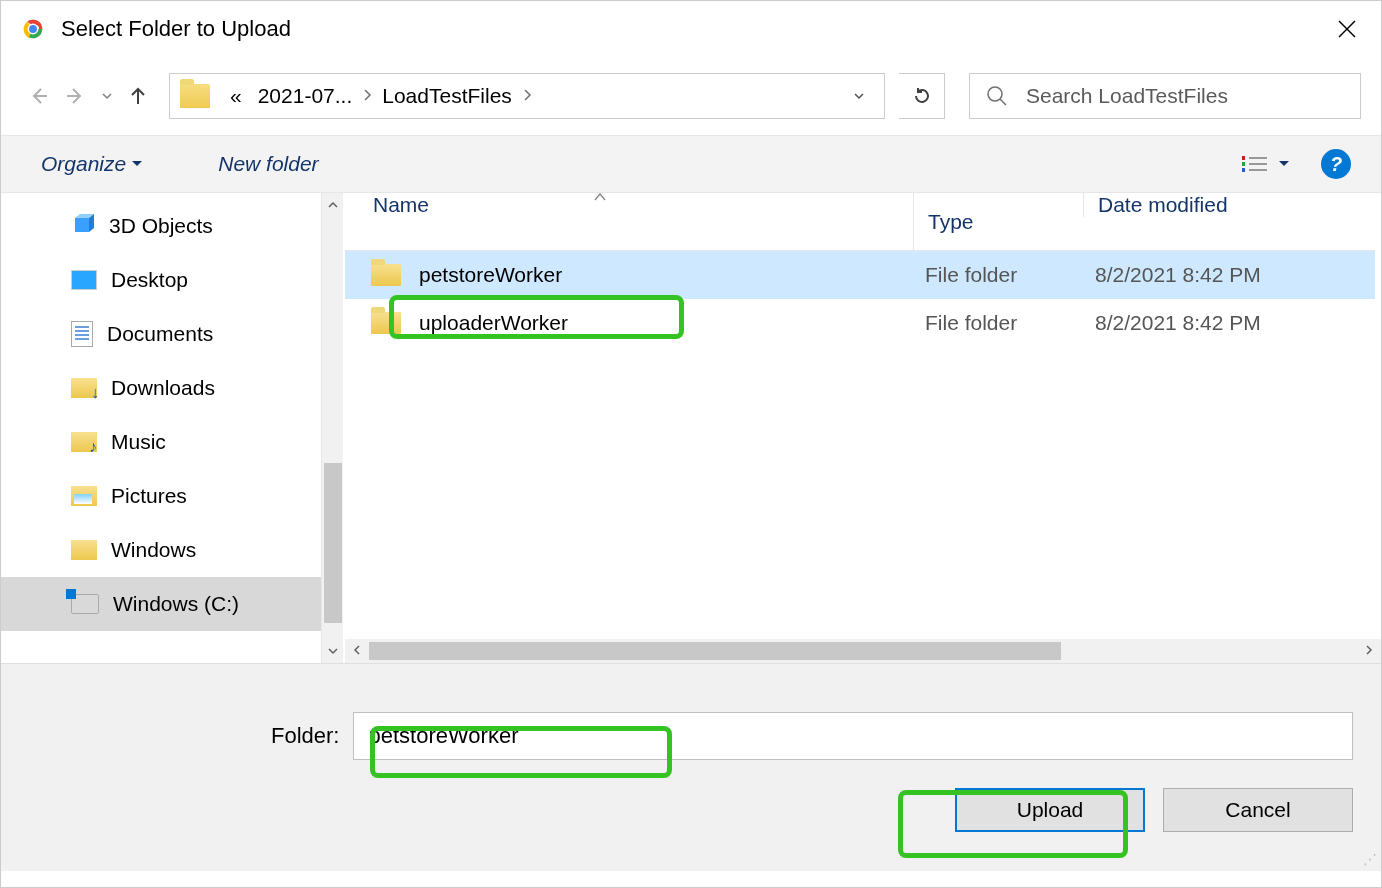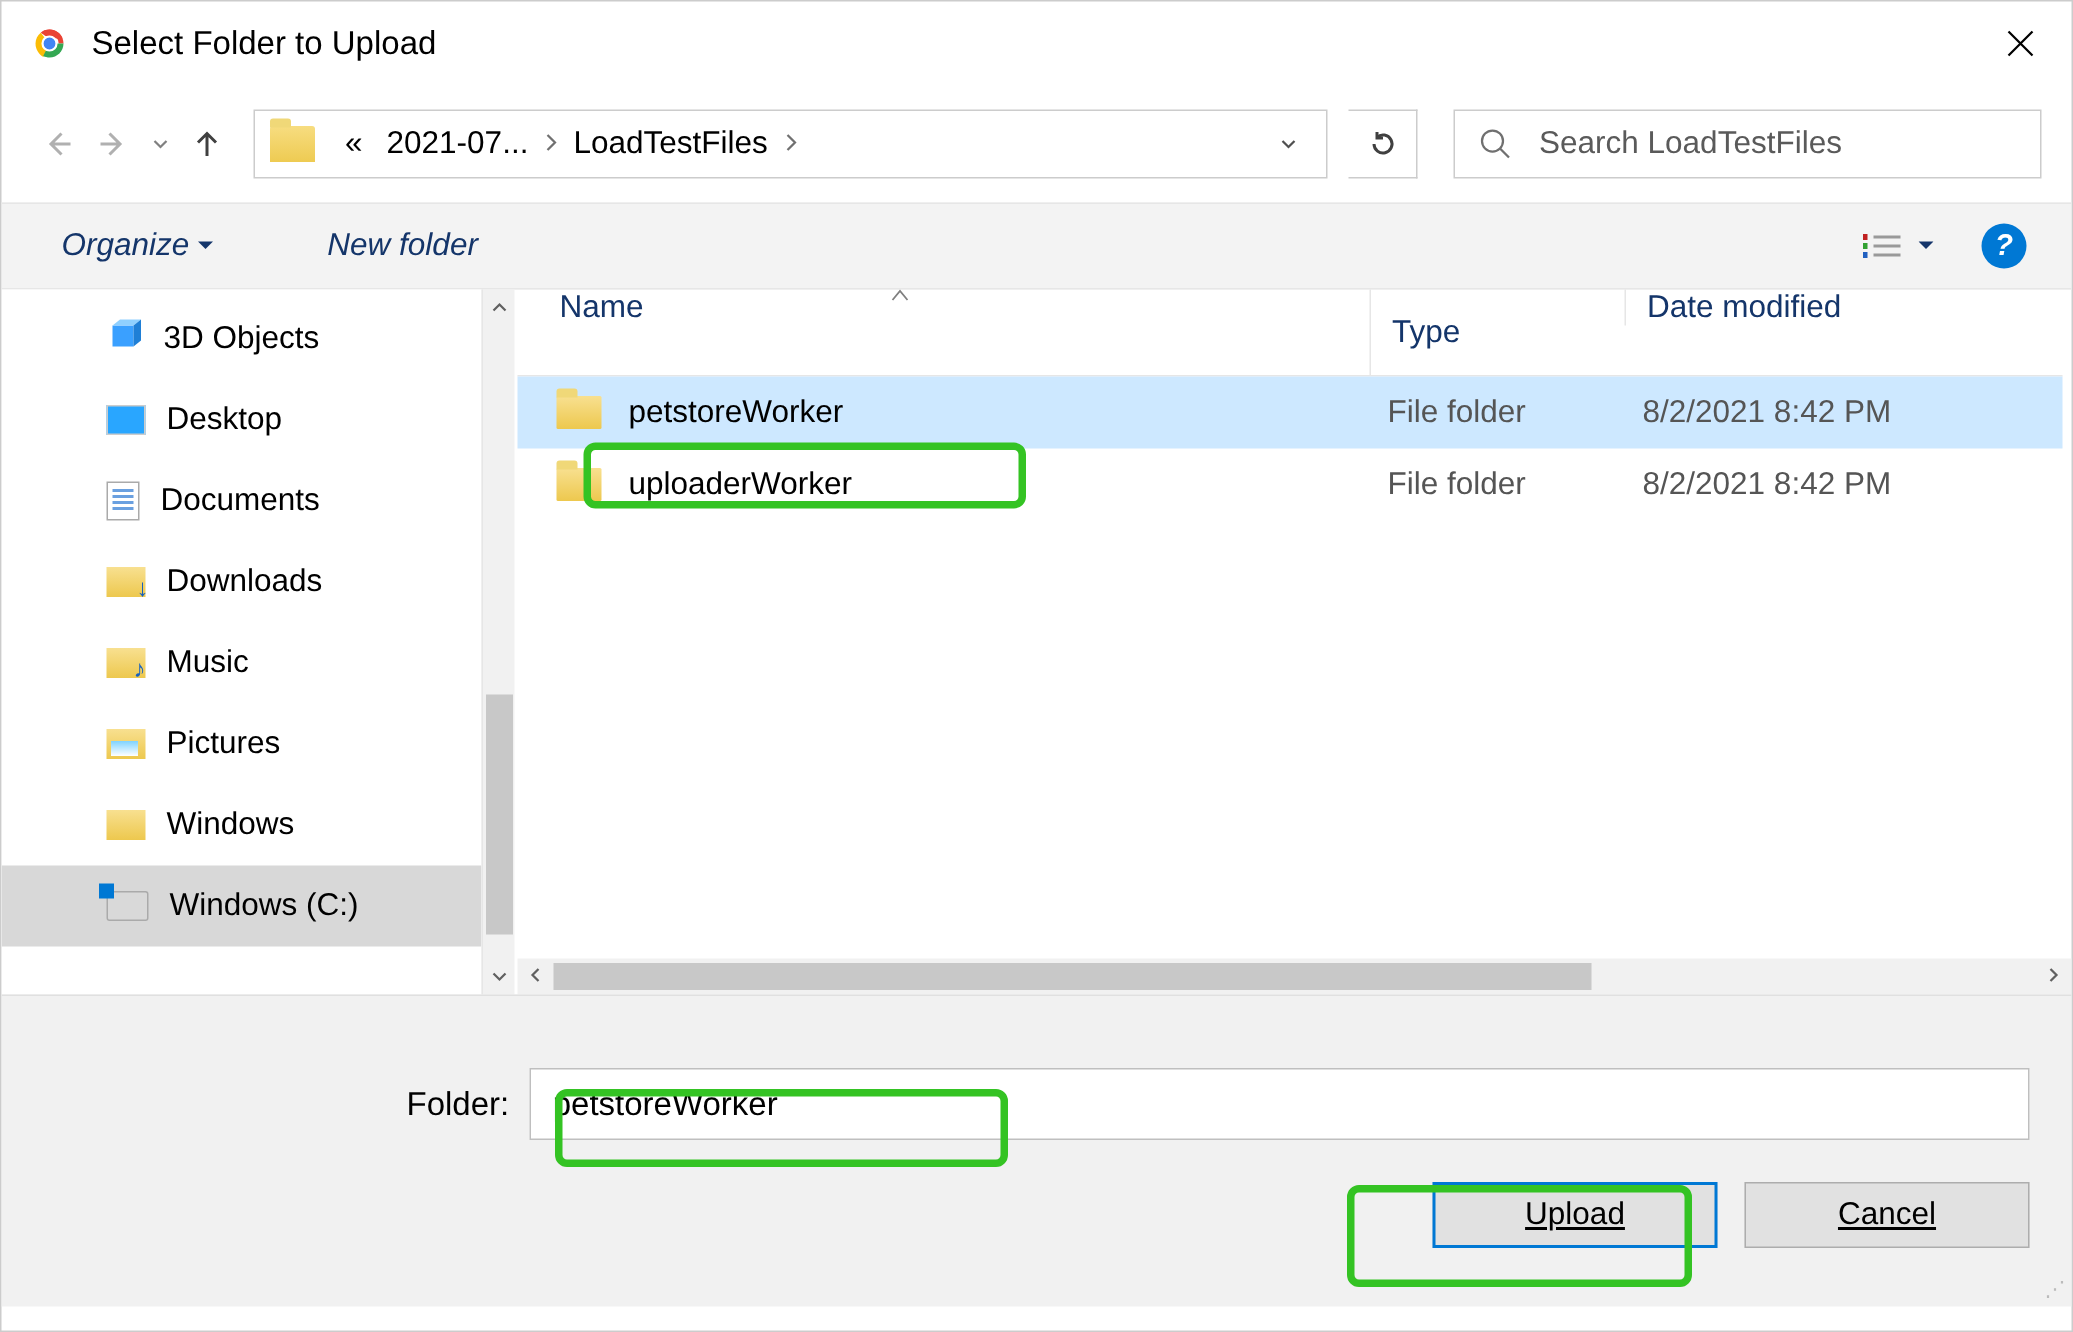--- a/index.html
+++ b/index.html
@@ -188,21 +188,21 @@
     gap:14px;
   }
   .folder-label { font-size:22px; }
   .folder-input {
     flex:1; height:48px; border:1px solid #bfbfbf;
     background:#fff; padding:0 14px; font-size:22px;
     font-family:inherit; outline:none;
   }
   .btnrow {
     display:flex; justify-content:flex-end;
-    padding-right:28px; margin-top:28px; gap:18px;text-decoration:underline;
+    padding-right:28px; margin-top:28px; gap:18px;
   }
   .dlgbtn {
     width: 190px; height:44px;
     background:#e1e1e1; border:1px solid #adadad;
     font-size:21px; font-family:inherit;
     display:flex; align-items:center; justify-content:center; cursor:pointer;
   }
   .dlgbtn.primary {
     background:#e1e1e1;
     border:2px solid #0078d4;

